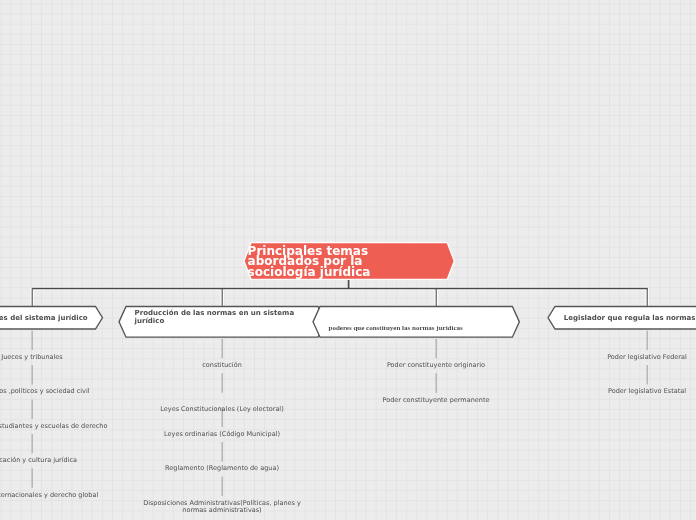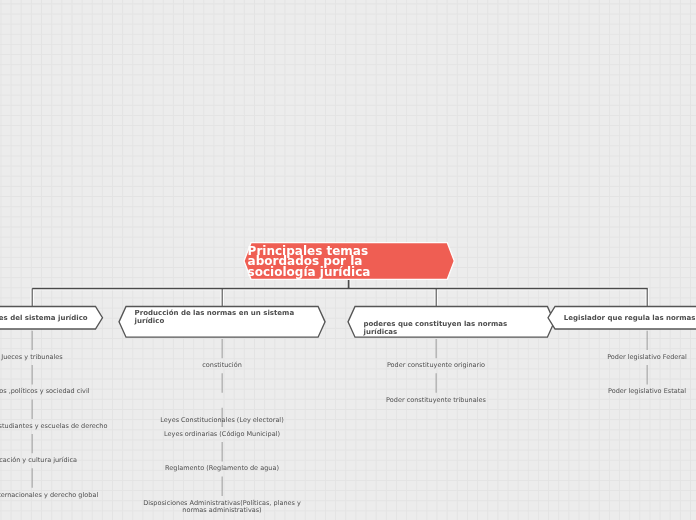--- a/index.html
+++ b/index.html
@@ -55,43 +55,43 @@
         <polygon points="7.0,0.50 133.5,0.50 140.5,11.77 133.5,23.03 7.0,23.03 0,11.77" fill="#ffffff" stroke="#555555" stroke-width="1.35" stroke-linejoin="miter"></polygon>
       </svg>
     <span class="txt">Actores del sistema jurídico</span>
   </div>
   <div class="hex n2" style="left:119.1px;top:306px;width:206.1px;height:20px;">
     <svg width="210.1" height="34.9" viewBox="-2 -2 210.1 34.9" style="left:-2px;top:-2px">
         <polygon points="7.0,0.50 199.1,0.50 206.1,15.85 199.1,31.20 7.0,31.20 0,15.85" fill="#ffffff" stroke="#555555" stroke-width="1.35" stroke-linejoin="miter"></polygon>
       </svg>
     <span class="txt">Producción de las normas en un sistema jurídico</span>
   </div>
-  <div class="hex n2" style="left:348px;top:306px;width:206.4px;height:43px;">
+  <div class="hex n2" style="left:313px;top:306px;width:206.4px;height:43px;font-family:Liberation Serif, serif;">
     <svg width="210.4" height="34.9" viewBox="-2 -2 210.4 34.9" style="left:-2px;top:-2px">
         <polygon points="7.0,0.50 199.4,0.50 206.4,15.85 199.4,31.20 7.0,31.20 0,15.85" fill="#ffffff" stroke="#555555" stroke-width="1.35" stroke-linejoin="miter"></polygon>
       </svg>
     <span class="txt">poderes que constituyen las normas jurídicas</span>
   </div>
   <div class="hex n2" style="left:548.3px;top:306px;width:197.7px;height:22.2px;">
     <svg width="201.7" height="26.2" viewBox="-2 -2 201.7 26.2" style="left:-2px;top:-2px">
         <polygon points="7.0,0.50 190.7,0.50 197.7,11.77 190.7,23.03 7.0,23.03 0,11.77" fill="#ffffff" stroke="#555555" stroke-width="1.35" stroke-linejoin="miter"></polygon>
       </svg>
     <span class="txt">Legislador que regula las normas jurídicas</span>
   </div>
 
   <div class="leaf" style="left:-55.5px;top:354.00px;width:175px;"><span>Jueces y tribunales</span></div>
   <div class="leaf" style="left:-55.5px;top:388.40px;width:175px;"><span>Abogados ,políticos y sociedad civil</span></div>
   <div class="leaf" style="left:-55.5px;top:422.80px;width:175px;"><span>Profesores, estudiantes y escuelas de derecho</span></div>
   <div class="leaf" style="left:-55.5px;top:457.20px;width:175px;"><span>Educación y cultura jurídica</span></div>
   <div class="leaf" style="left:-55.5px;top:491.60px;width:175px;"><span>Actores internacionales y derecho global</span></div>
 
   <div class="leaf" style="left:134.5px;top:362.20px;width:175px;"><span>constitución</span></div>
-  <div class="leaf" style="left:134.5px;top:417px;width:175px;"><span>Leyes Constitucionales (Ley electoral)</span></div>
+  <div class="leaf" style="left:134.5px;top:406px;width:175px;"><span>Leyes Constitucionales (Ley electoral)</span></div>
   <div class="leaf" style="left:134.5px;top:431.00px;width:175px;"><span>Leyes ordinarias (Código Municipal)</span></div>
   <div class="leaf" style="left:134.5px;top:465.40px;width:175px;"><span>Reglamento (Reglamento de agua)</span></div>
   <div class="leaf" style="left:134.5px;top:499.80px;width:175px;"><span>Disposiciones Administrativas(Políticas, planes y normas administrativas)</span></div>
 
   <div class="leaf" style="left:348.5px;top:362.20px;width:175px;"><span>Poder constituyente originario</span></div>
-  <div class="leaf" style="left:348.5px;top:396.60px;width:175px;"><span>Poder constituyente tribunales</span></div>
+  <div class="leaf" style="left:348.5px;top:396.60px;width:175px;"><span>Poder constituyente permanente</span></div>
 
   <div class="leaf" style="left:559.5px;top:354.00px;width:175px;"><span>Poder legislativo Federal</span></div>
   <div class="leaf" style="left:559.5px;top:388.40px;width:175px;"><span>Poder legislativo Estatal</span></div>
 </div>
 
 </body></html>

